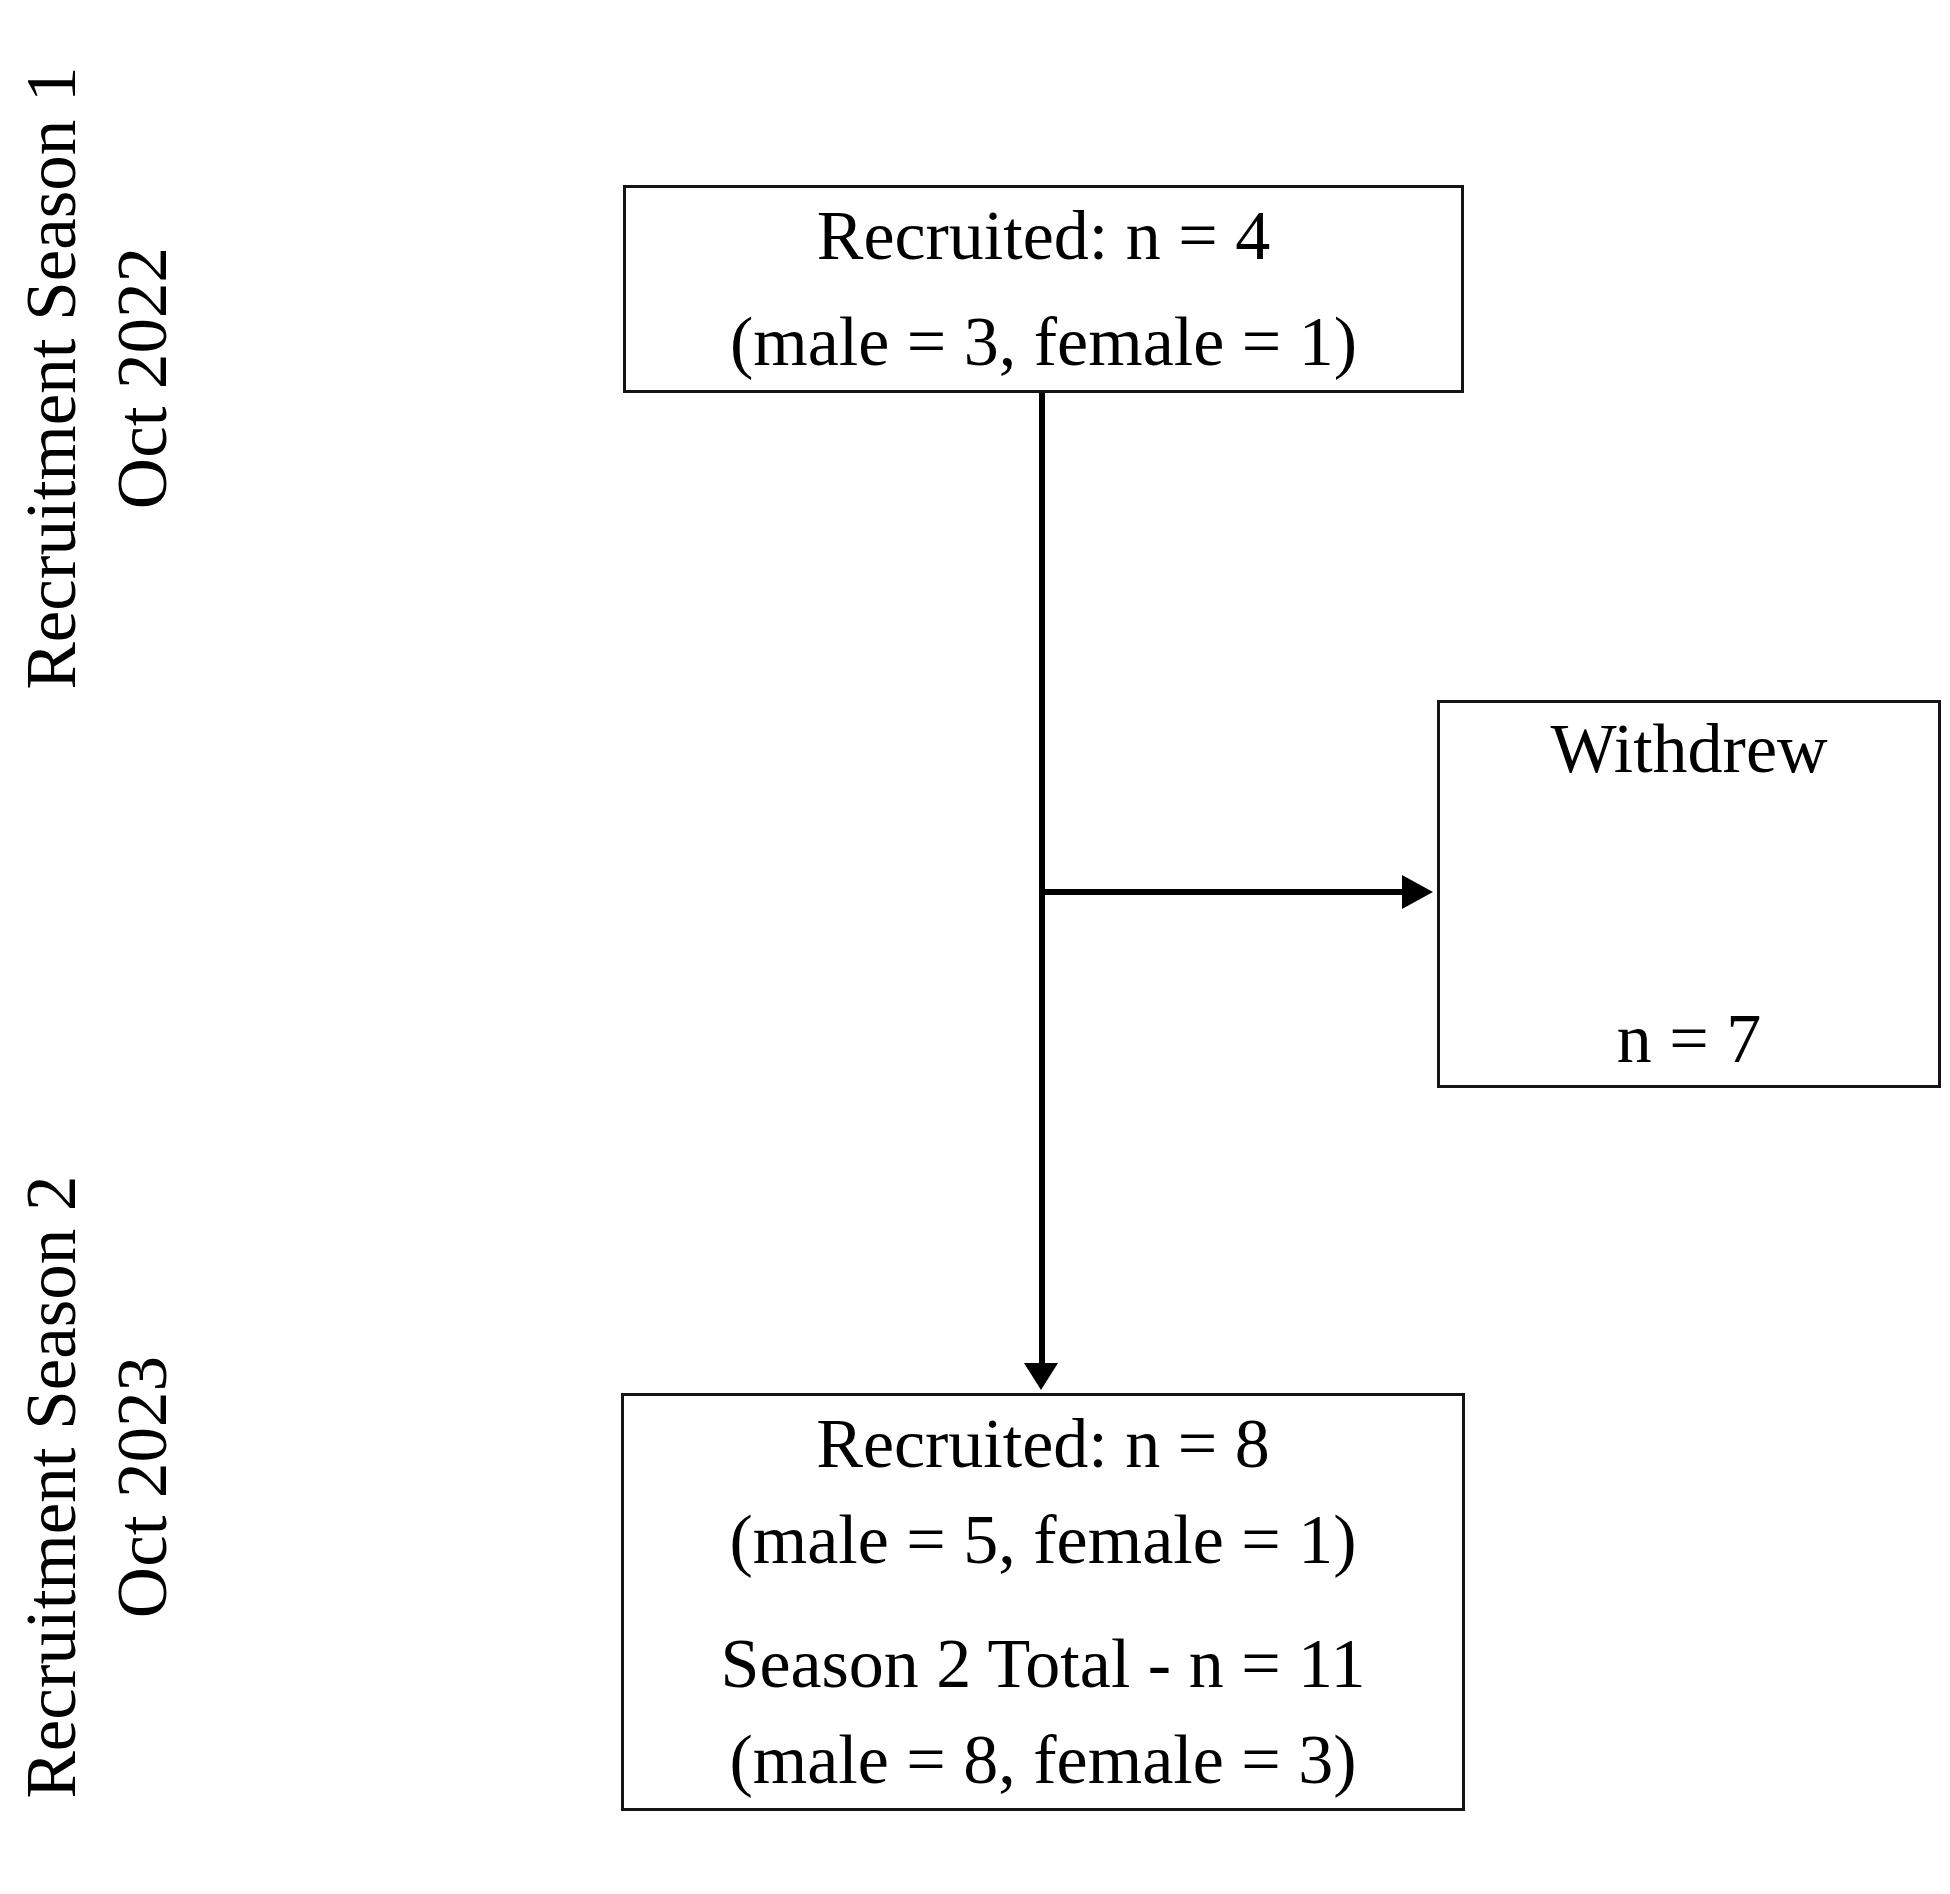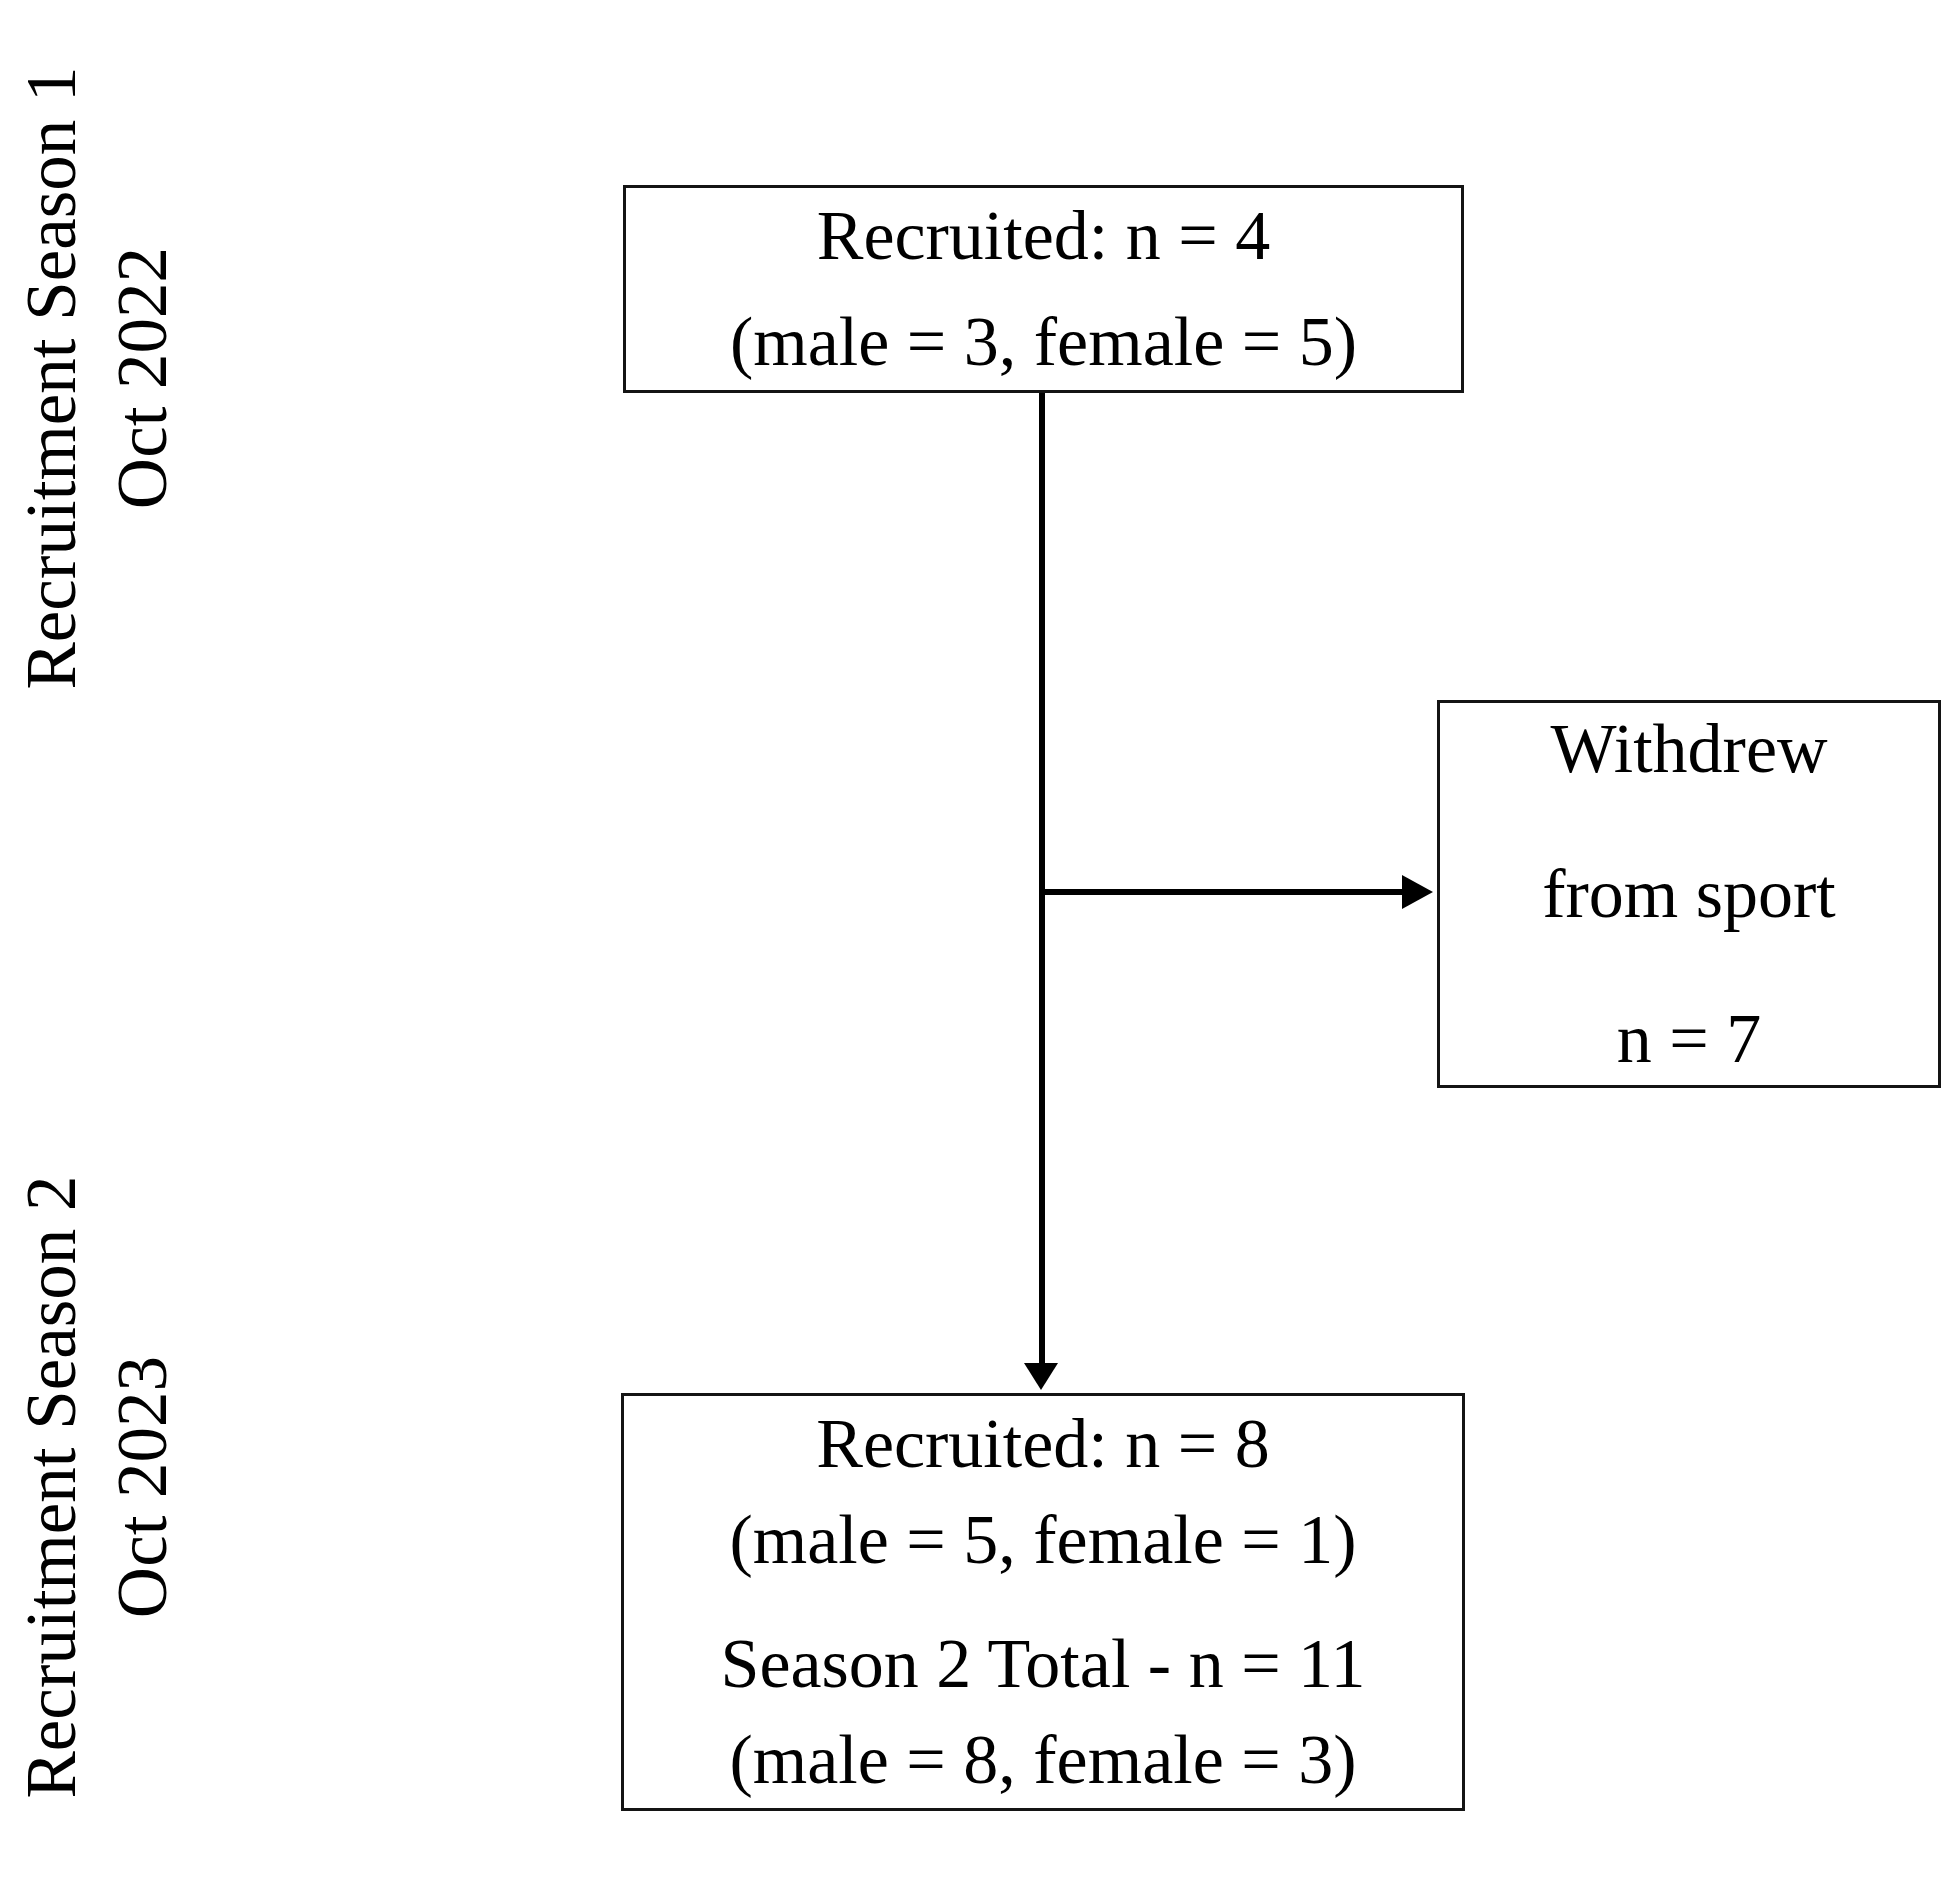--- a/index.html
+++ b/index.html
@@ -121,32 +121,31 @@
     <div>Oct 2022</div>
   </div>
 
   <div class="side-label" id="side-label-2">
     <div>Recruitment Season 2</div>
     <div>Oct 2023</div>
   </div>
 
   <div class="flow-box" id="box-top">
     <div class="box-line">Recruited: n = 4</div>
-    <div class="box-line">(male = 3, female = 5)</div>
+    <div class="box-line">(male = 3, female = 1)</div>
   </div>
 
   <div class="arrow-line" id="arrow-down-line"></div>
   <div id="arrow-down-head"></div>
 
   <div class="arrow-line" id="arrow-right-line"></div>
   <div id="arrow-right-head"></div>
 
   <div class="flow-box" id="box-right">
     <div class="box-line">Withdrew</div>
-    <div class="box-line">from sport</div>
     <div class="box-line">n = 7</div>
   </div>
 
   <div class="flow-box" id="box-bottom">
     <div class="box-line">Recruited: n = 8</div>
     <div class="box-line">(male = 5, female = 1)</div>
     <div class="box-spacer"></div>
     <div class="box-line">Season 2 Total - n = 11</div>
     <div class="box-line">(male = 8, female = 3)</div>
   </div>

